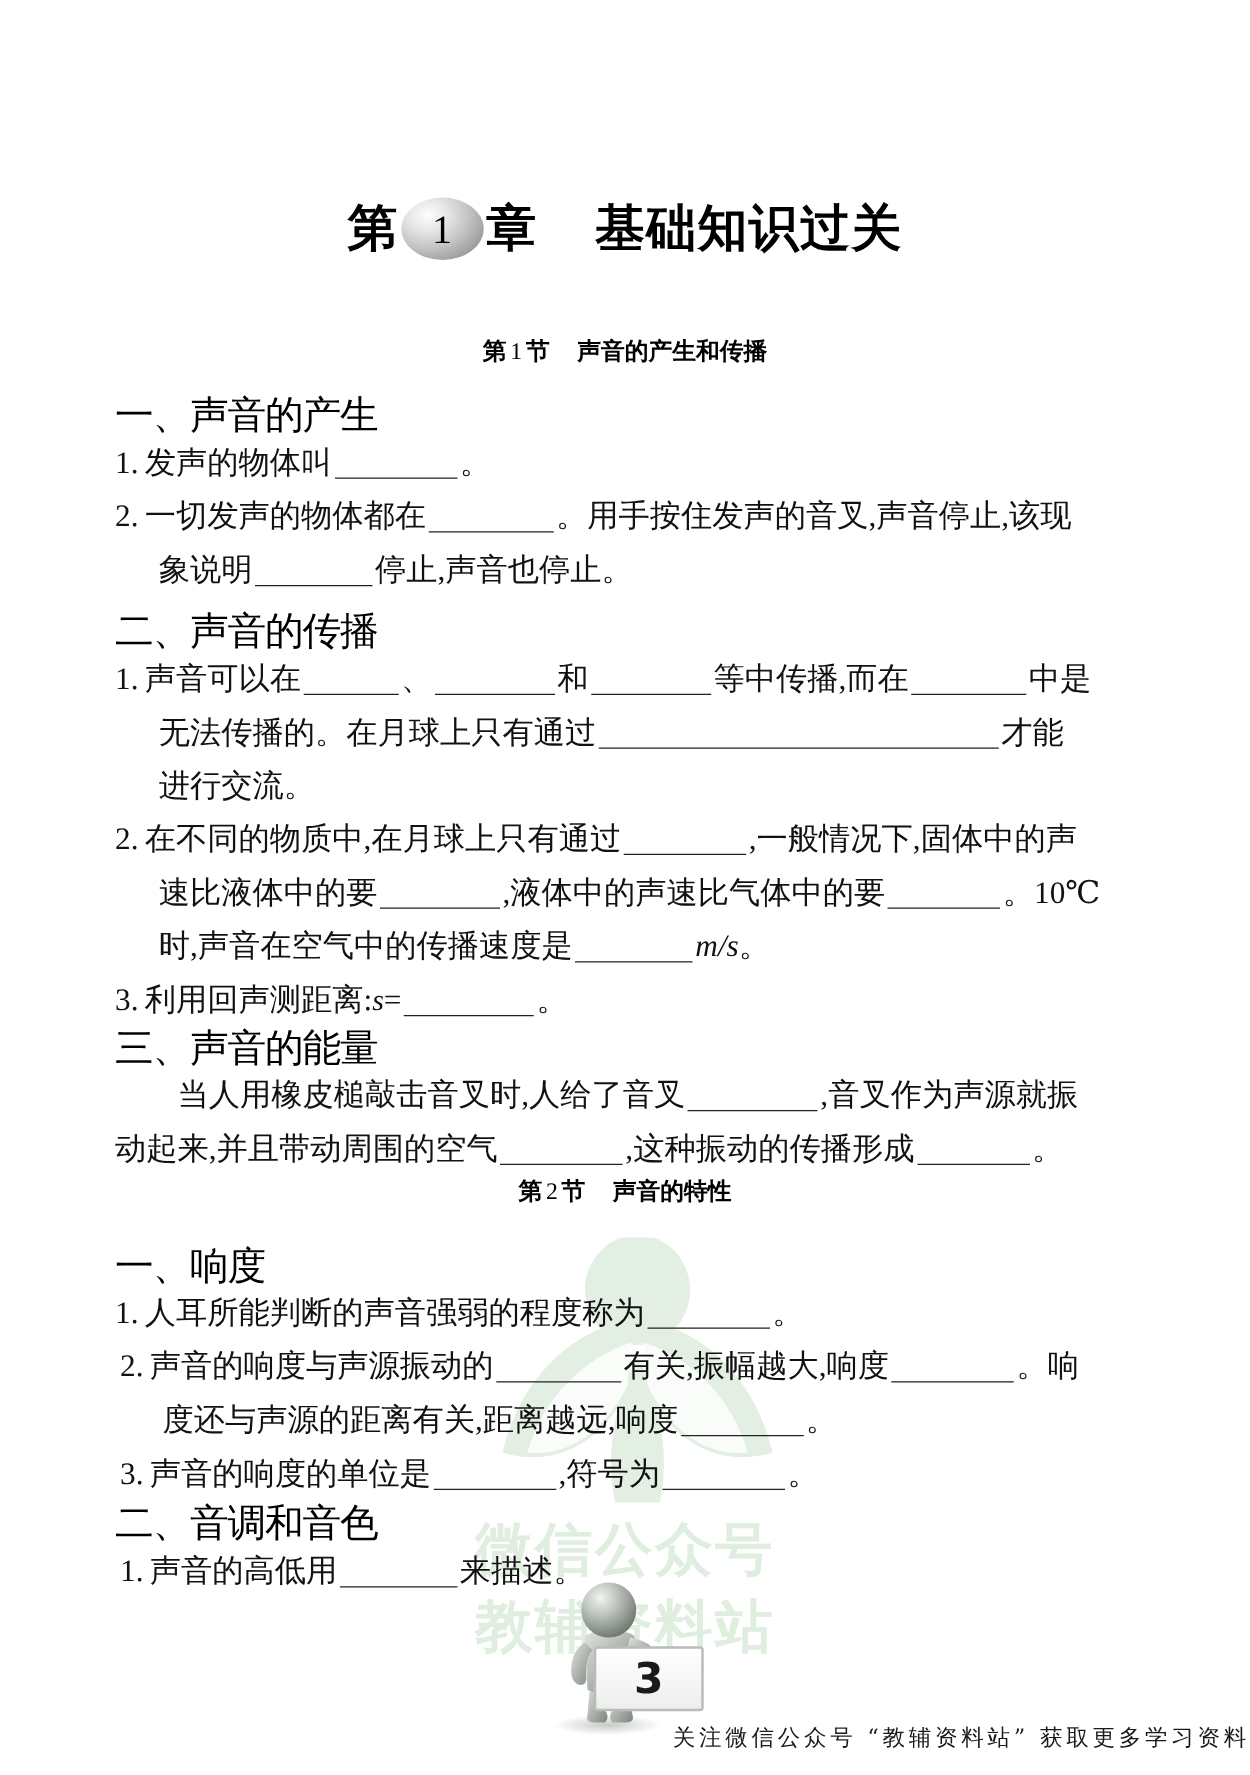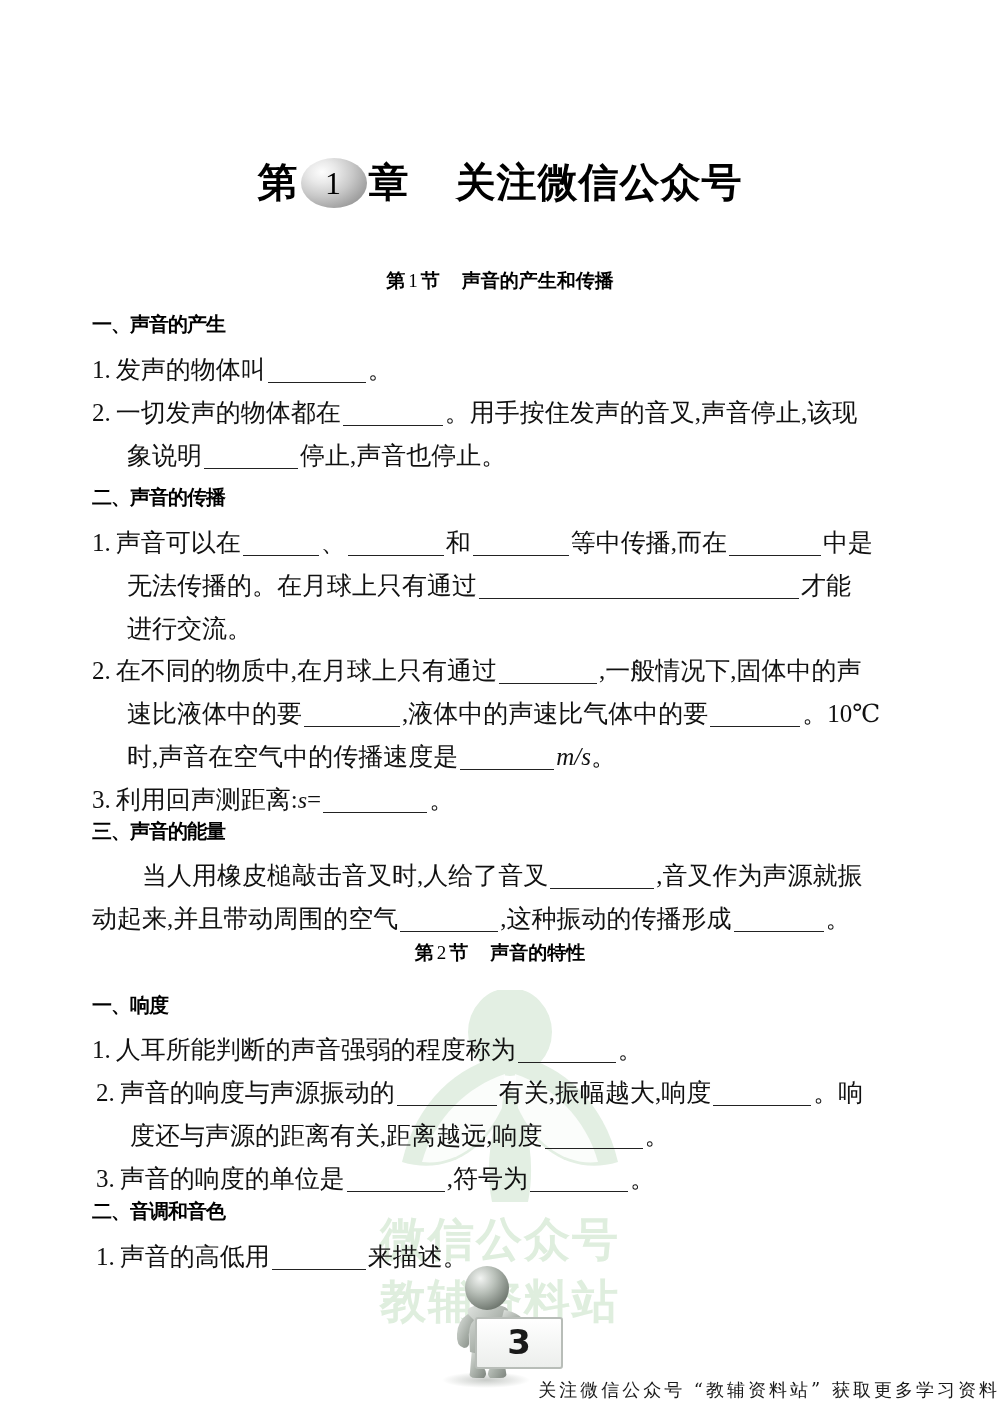--- a/index.html
+++ b/index.html
@@ -102,22 +102,22 @@
     font-weight: normal;
     padding: 0 3px;
   }
   .section-head .sh-gap { display: inline-block; width: 22px; }
 
   
   .sub-head {
     position: absolute;
     left: 92px;
     font-family: "DejaVu Sans", "Liberation Sans", sans-serif;
-    font-weight: bold;
-    font-size: 20px;
+    font-weight: normal;
+    font-size: 31px;
     letter-spacing: -1px;
     color: #000;
     white-space: nowrap;
   }
 
   
   .q-line {
     position: absolute;
     font-family: "Liberation Serif", "DejaVu Serif", serif;
     font-size: 25px;
@@ -183,21 +183,21 @@
       <path d="M143 84 C 180 96, 214 128, 226 172 C 192 176, 162 152, 146 118 Z"></path>
     </g>
   </svg>
   <div class="wm-text wm-text-1">微信公众号</div>
   <div class="wm-text wm-text-2">教辅资料站</div>
 </div>
 
 <div id="content">
 
   <div class="chapter-title">
-    <span class="ch-word">第</span><span class="chapter-badge">1</span><span class="ch-word">章</span><span class="chapter-gap"></span><span class="ch-word">关注微信公众号</span>
+    <span class="ch-word">第</span><span class="chapter-badge">1</span><span class="ch-word">章</span><span class="chapter-gap"></span><span class="ch-word">基础知识过关</span>
   </div>
 
   <div class="section-head" style="top:268px">
     <span>第</span><span class="sh-num">1</span><span>节</span><span class="sh-gap"></span><span>声音的产生和传播</span>
   </div>
 
   <div class="sub-head" style="top:311px">一、声音的产生</div>
 
   <div class="q-line" style="top:353px; left:92px">
     <span class="q-num">1.</span><span>发声的物体叫</span><span class="blank" style="width:98px"></span><span>。</span>

